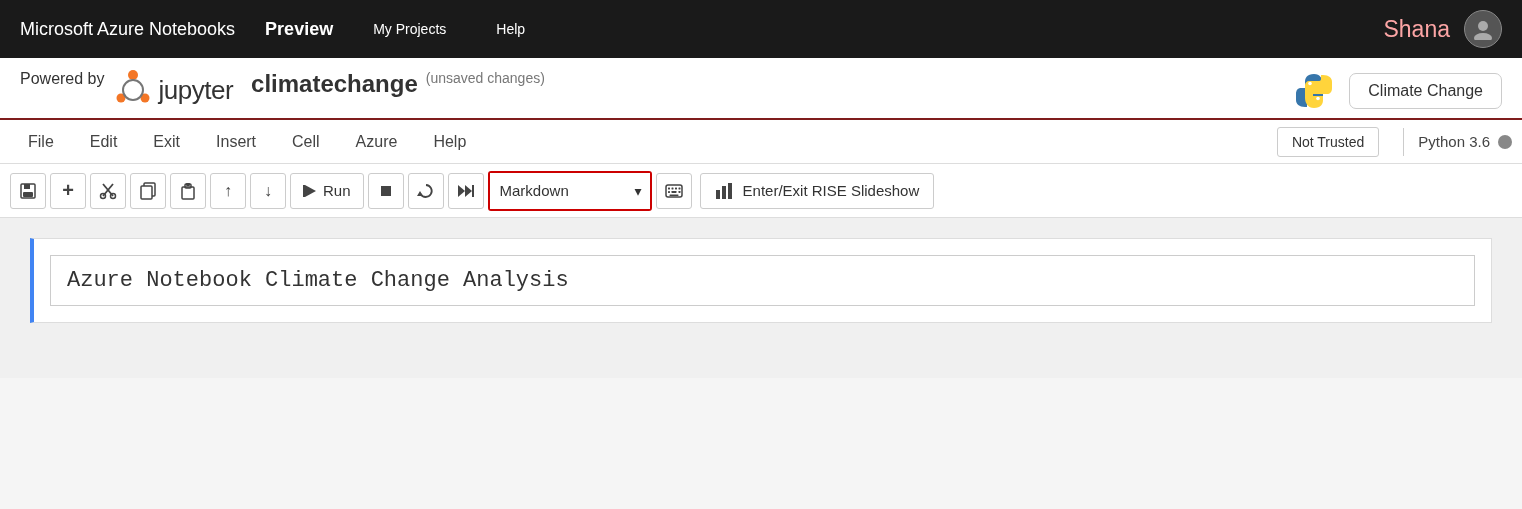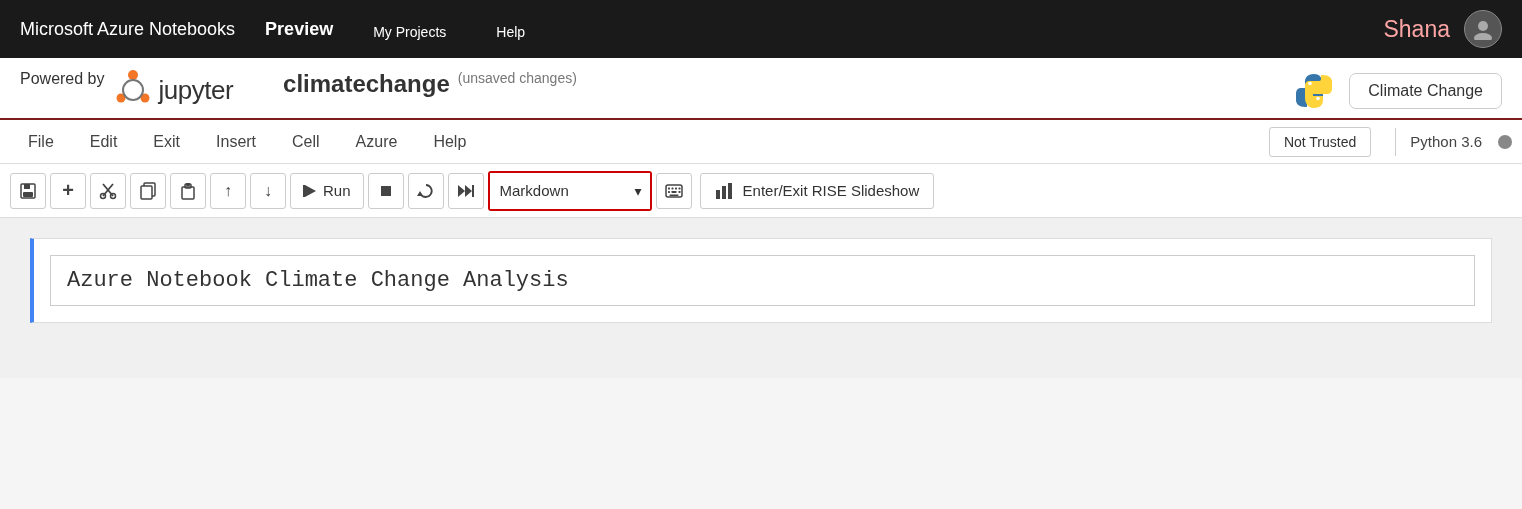--- a/index.html
+++ b/index.html
@@ -9,21 +9,21 @@
     .top-nav {
       background: #1a1a1a;
       color: #fff;
       display: flex;
       align-items: center;
       padding: 0 20px;
       height: 58px;
     }
     .top-nav-left {
       display: flex;
-      align-items: flex-end;
+      align-items: center;
       gap: 30px;
       flex: 1;
     }
     .top-nav-brand {
       font-size: 18px;
       font-weight: 400;
       color: #fff;
       white-space: nowrap;
     }
     .top-nav-preview {
@@ -88,21 +88,20 @@
       font-size: 26px;
       font-weight: 300;
       color: #333;
       letter-spacing: -0.5px;
     }
     .notebook-title {
       font-size: 24px;
       font-weight: 700;
       color: #333;
       margin-right: 8px;
-      margin-left: 32px;
     }
     .unsaved-changes {
       font-size: 14px;
       color: #777;
     }
     .sub-header-right {
       margin-left: auto;
       display: flex;
       align-items: center;
       gap: 14px;
@@ -161,21 +160,21 @@
       width: 1px;
       height: 28px;
       background: #ccc;
       margin: 0 14px;
     }
     .python-version {
       font-size: 15px;
       color: #444;
       display: flex;
       align-items: center;
-      gap: 16px;
+      gap: 8px;
       justify-content: space-between;
     }
     .circle-dot {
       width: 14px;
       height: 14px;
       border-radius: 50%;
       background: #888;
       display: inline-block;
     }
 

